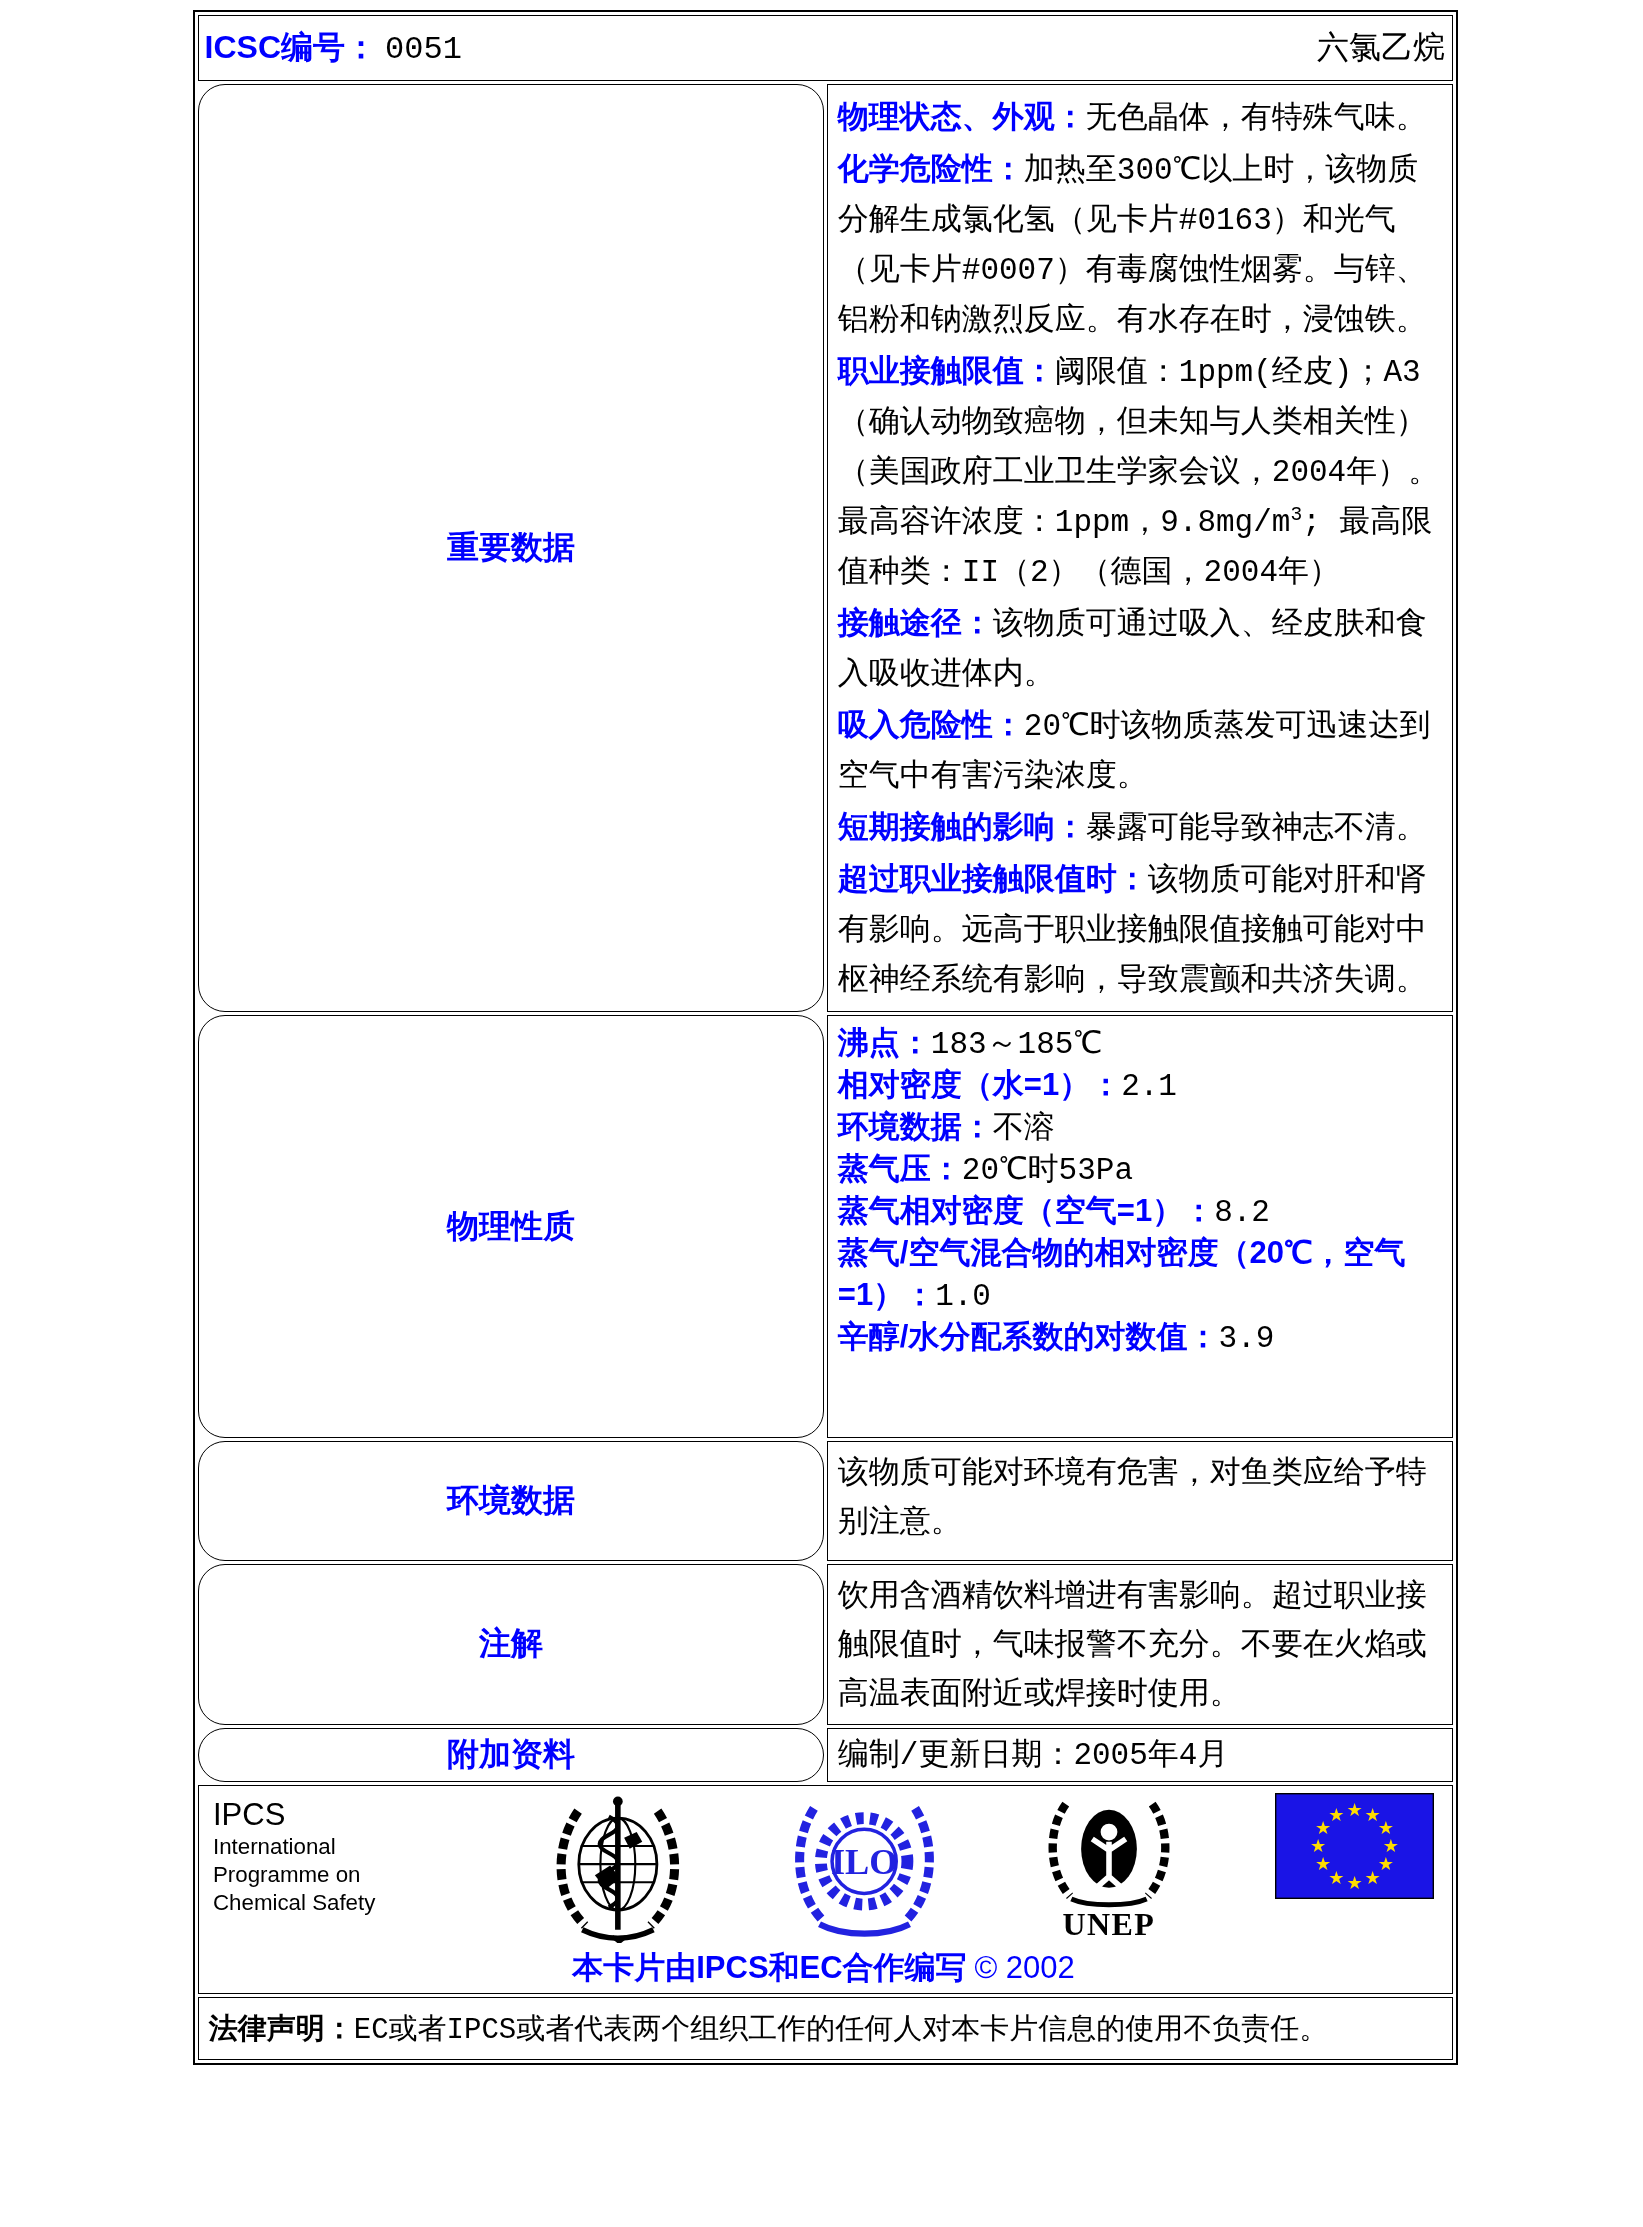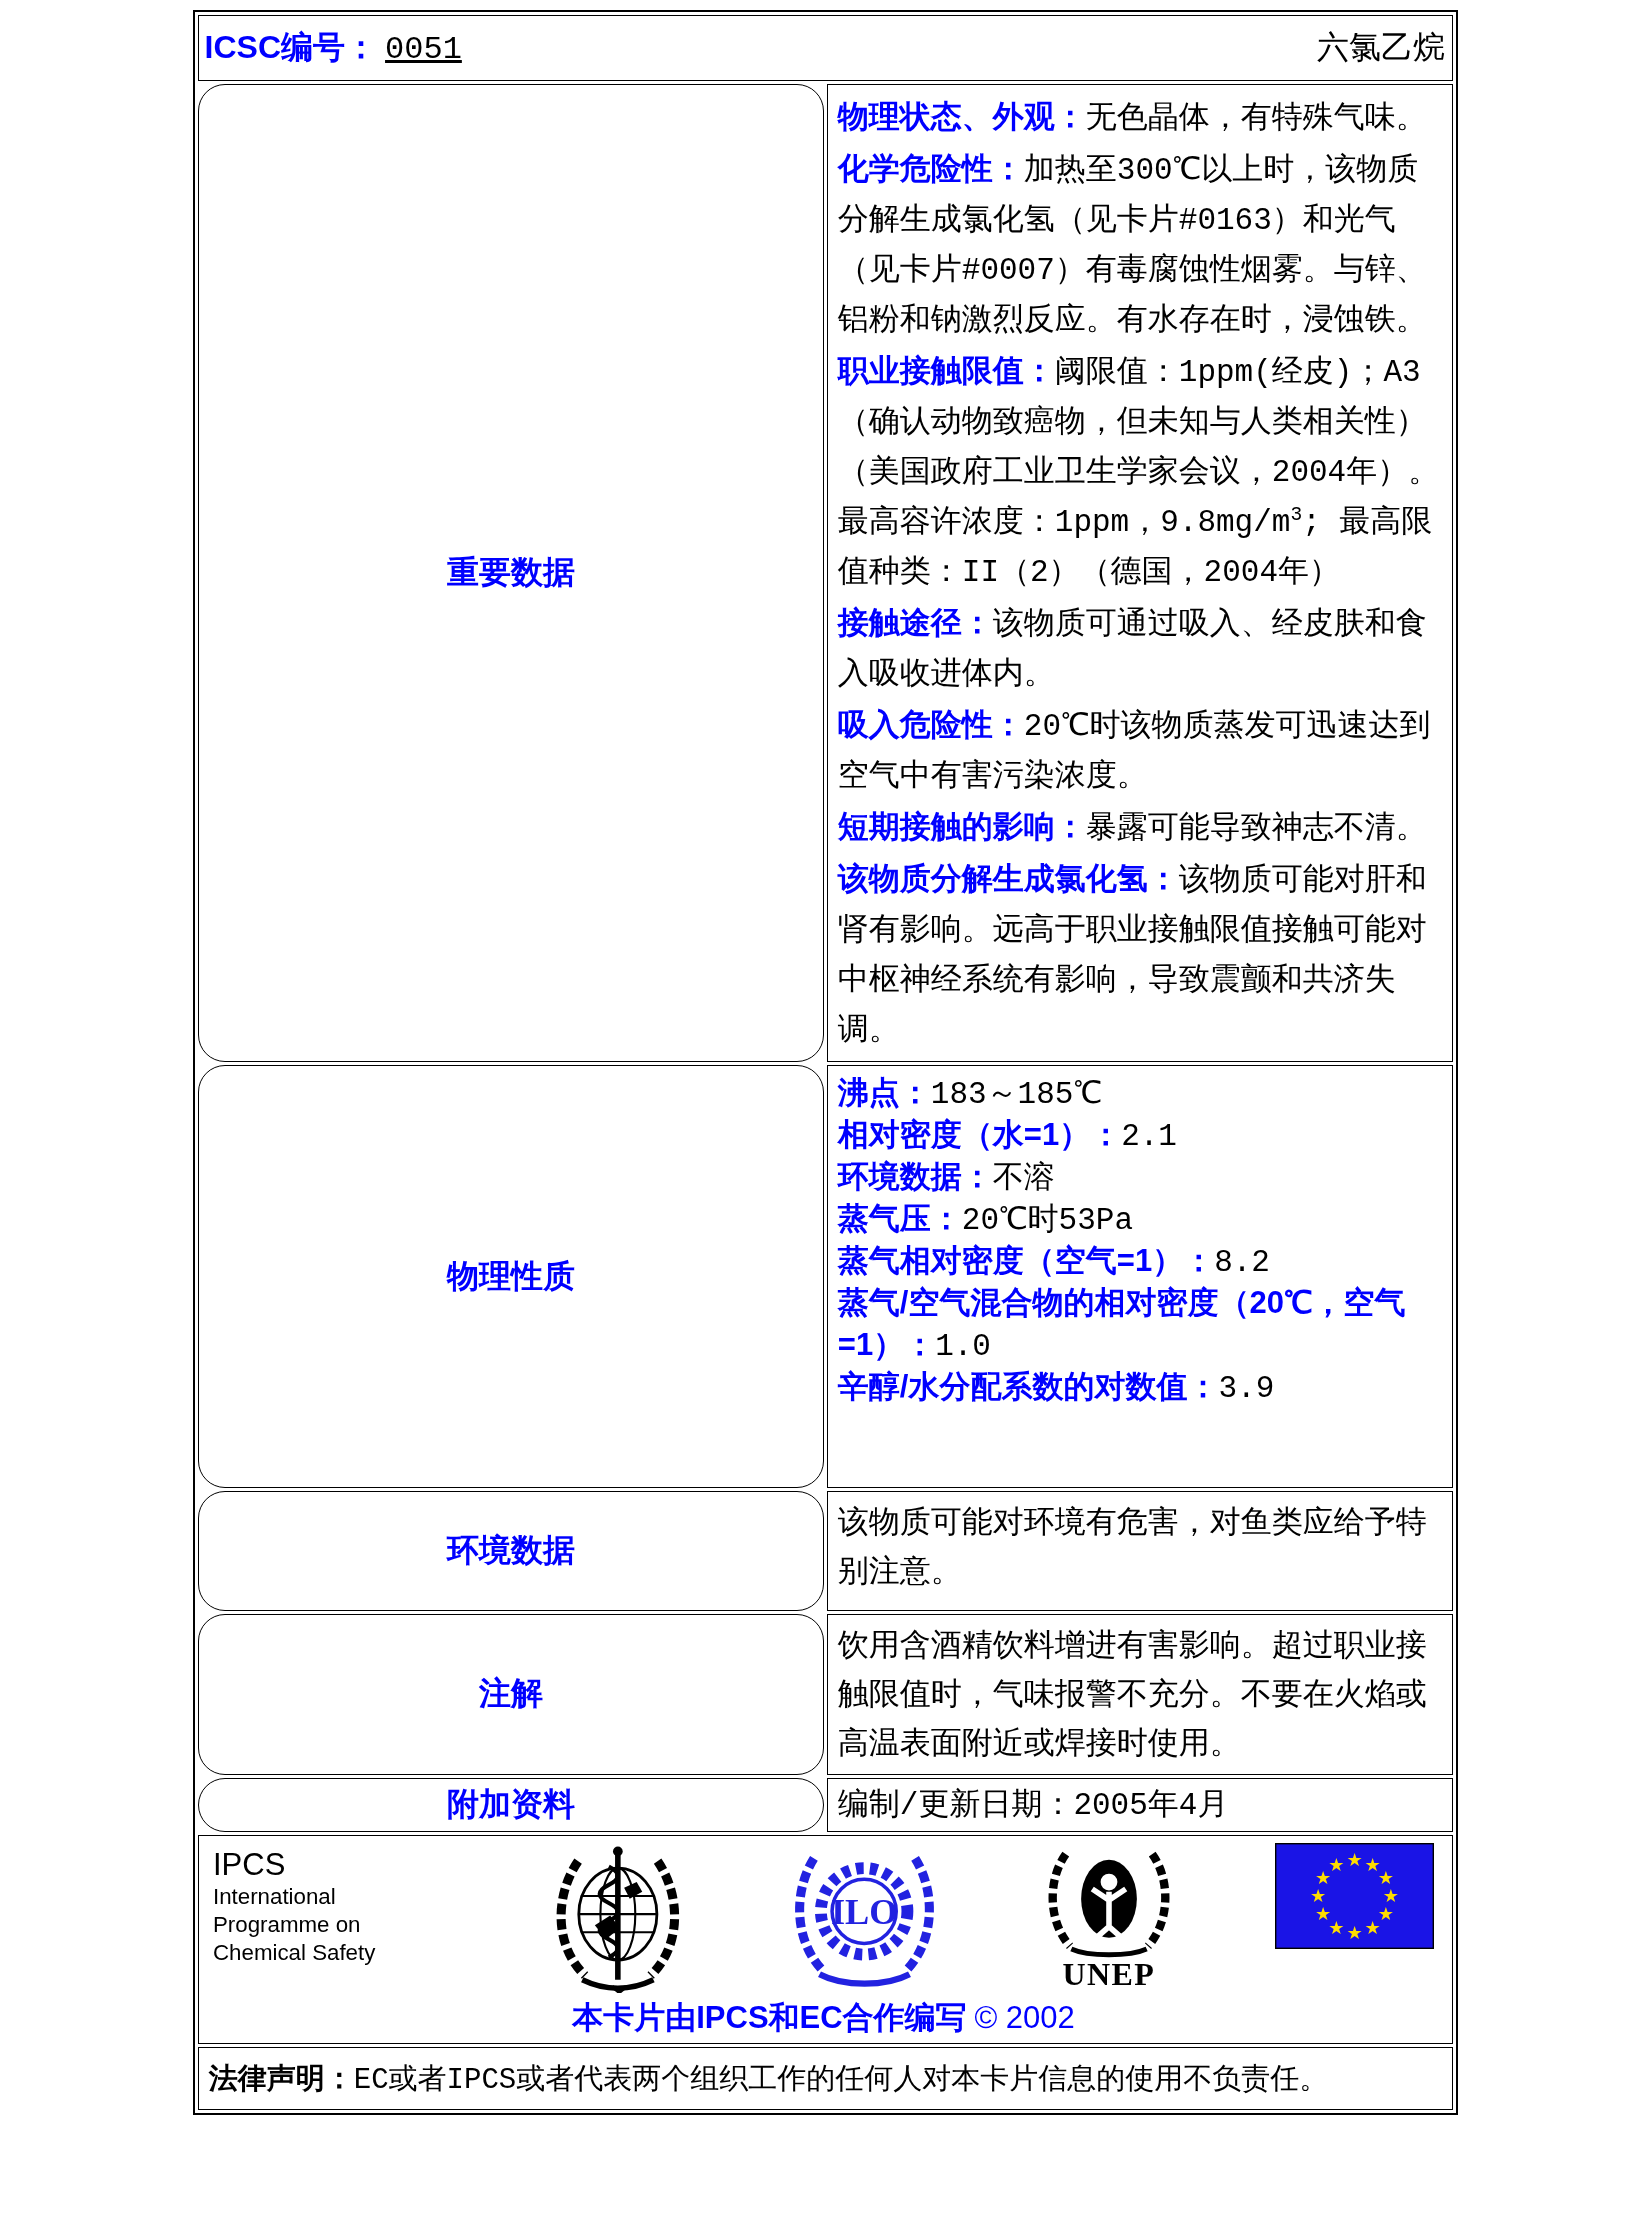--- a/index.html
+++ b/index.html
@@ -62,21 +62,21 @@
   .phys p.item { line-height: 40px; }
   sup.msup { font-size: 19.5px; line-height: 0; }
 
   td.header-cell {
     height: 64px;
     vertical-align: middle;
     padding: 0 7px 0 5.6px;
   }
   .header-flex { display: flex; justify-content: space-between; align-items: center; }
   .icsc-left { font-size: 32px; }
-  .icsc-left .num { font-family: "Liberation Mono", monospace; color: #000; text-decoration: underline; }
+  .icsc-left .num { font-family: "Liberation Mono", monospace; color: #000; }
   .chem-name { font-size: 32px; color: #000; }
 
   td.logos-cell { height: 173px; vertical-align: top; padding: 7px 18px 4.2px 14px; }
   .logos-row { display: flex; justify-content: space-between; align-items: flex-start; }
   .ipcs-block { width: 237px; font-family: "Liberation Sans", sans-serif; padding-top: 4.2px; }
   .ipcs-acronym { font-size: 31px; font-weight: normal; line-height: 36px; }
   .ipcs-line { font-size: 22.3px; line-height: 28px; }
   .unep-block { text-align: center; }
   .unep-text { font-family: "Liberation Serif", serif; font-weight: bold; font-size: 32px; letter-spacing: 1.4px; margin-top: -4.2px; }
   .credit-line { text-align: center; margin-top: 4.2px; font-size: 31px; color: #0000ff; }
@@ -112,21 +112,21 @@
 
     <tr>
       <td class="rowlabel">重要数据</td>
       <td class="content imp" style="height:625px;">
         <p class="item"><span class="blue-label">物理状态、外观：</span><span>无色晶体，有特殊气味。</span></p>
         <p class="item"><span class="blue-label">化学危险性：</span><span>加热至300℃以上时，该物质分解生成氯化氢（见卡片#0163）和光气（见卡片#0007）有毒腐蚀性烟雾。与锌、铝粉和钠激烈反应。有水存在时，浸蚀铁。</span></p>
         <p class="item"><span class="blue-label">职业接触限值：</span><span>阈限值：1ppm(经皮)；A3（确认动物致癌物，但未知与人类相关性）（美国政府工业卫生学家会议，2004年）。最高容许浓度：1ppm，9.8mg/m</span><sup class="msup">3</sup><span>; 最高限值种类：II（2）（德国，2004年）</span></p>
         <p class="item"><span class="blue-label">接触途径：</span><span>该物质可通过吸入、经皮肤和食入吸收进体内。</span></p>
         <p class="item"><span class="blue-label">吸入危险性：</span><span>20℃时该物质蒸发可迅速达到空气中有害污染浓度。</span></p>
         <p class="item"><span class="blue-label">短期接触的影响：</span><span>暴露可能导致神志不清。</span></p>
-        <p class="item"><span class="blue-label">该物质分解生成氯化氢：</span><span>该物质可能对肝和肾有影响。远高于职业接触限值接触可能对中枢神经系统有影响，导致震颤和共济失调。</span></p>
+        <p class="item"><span class="blue-label">超过职业接触限值时：</span><span>该物质可能对肝和肾有影响。远高于职业接触限值接触可能对中枢神经系统有影响，导致震颤和共济失调。</span></p>
       </td>
     </tr>
 
     <tr>
       <td class="rowlabel">物理性质</td>
       <td class="content phys" style="height:408px;">
         <p class="item"><span class="blue-label">沸点：</span><span>183～185℃</span></p>
         <p class="item"><span class="blue-label">相对密度（水=1）：</span><span>2.1</span></p>
         <p class="item"><span class="blue-label">环境数据：</span><span>不溶</span></p>
         <p class="item"><span class="blue-label">蒸气压：</span><span>20℃时53Pa</span></p>

